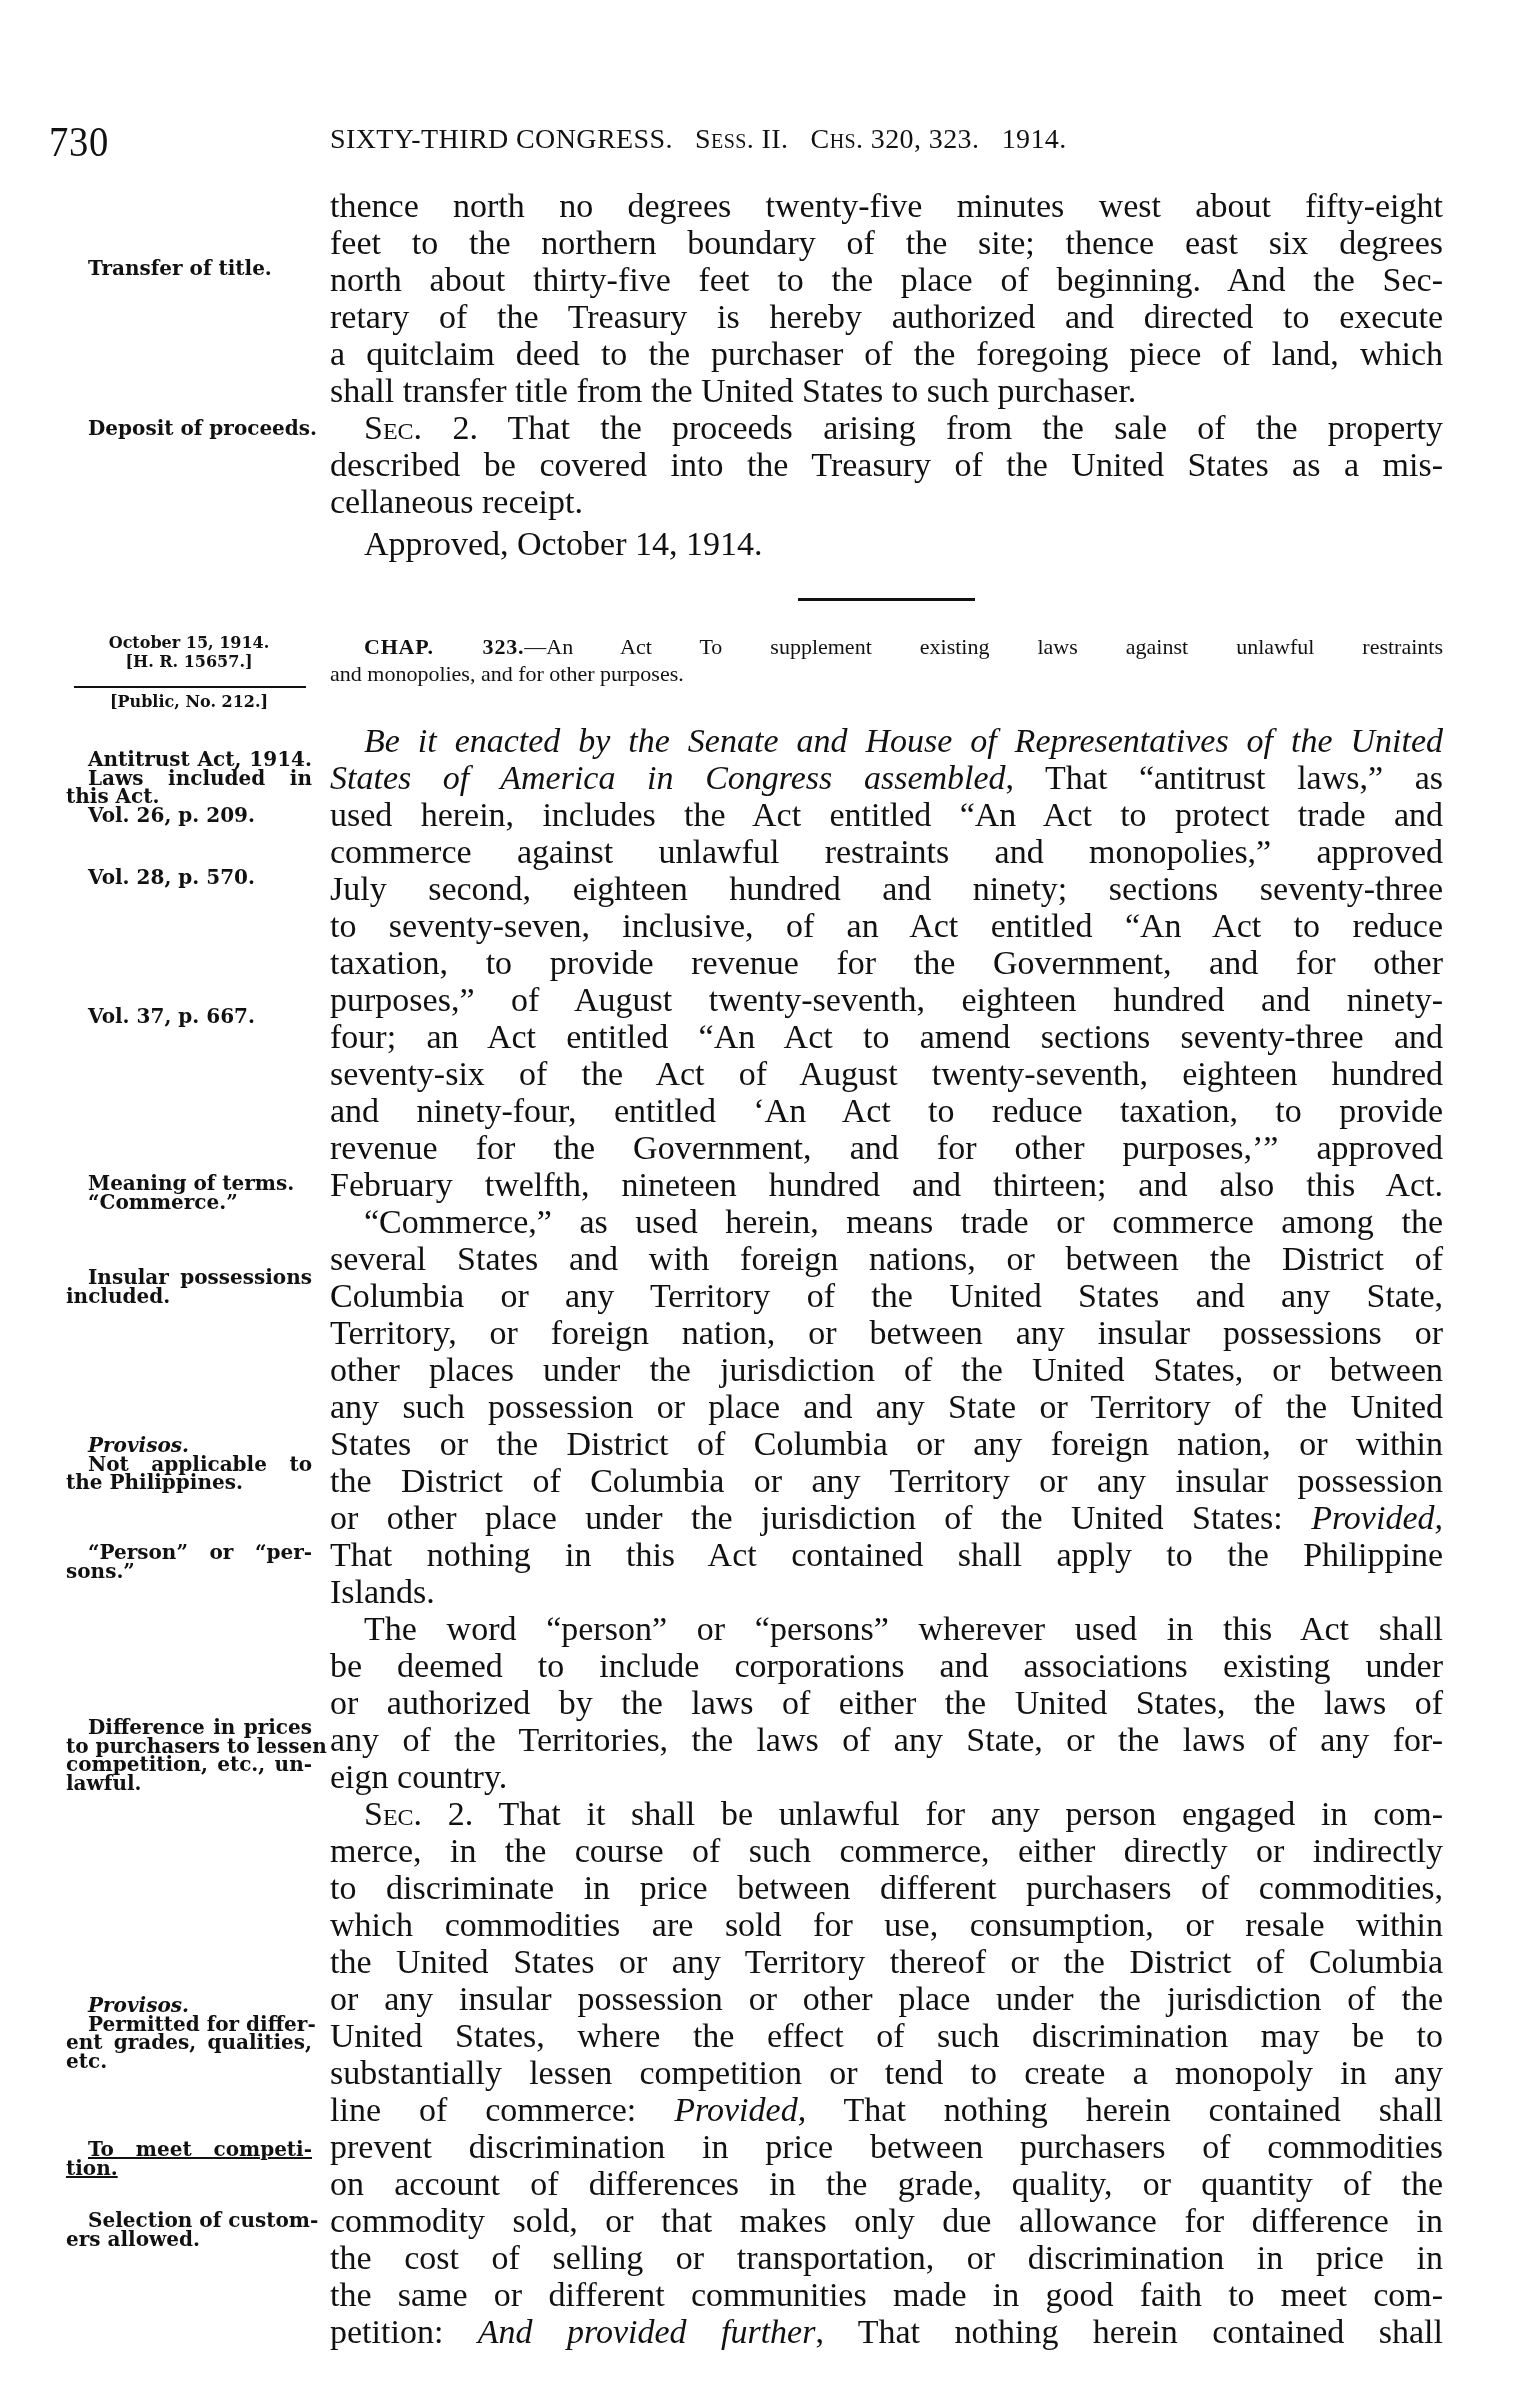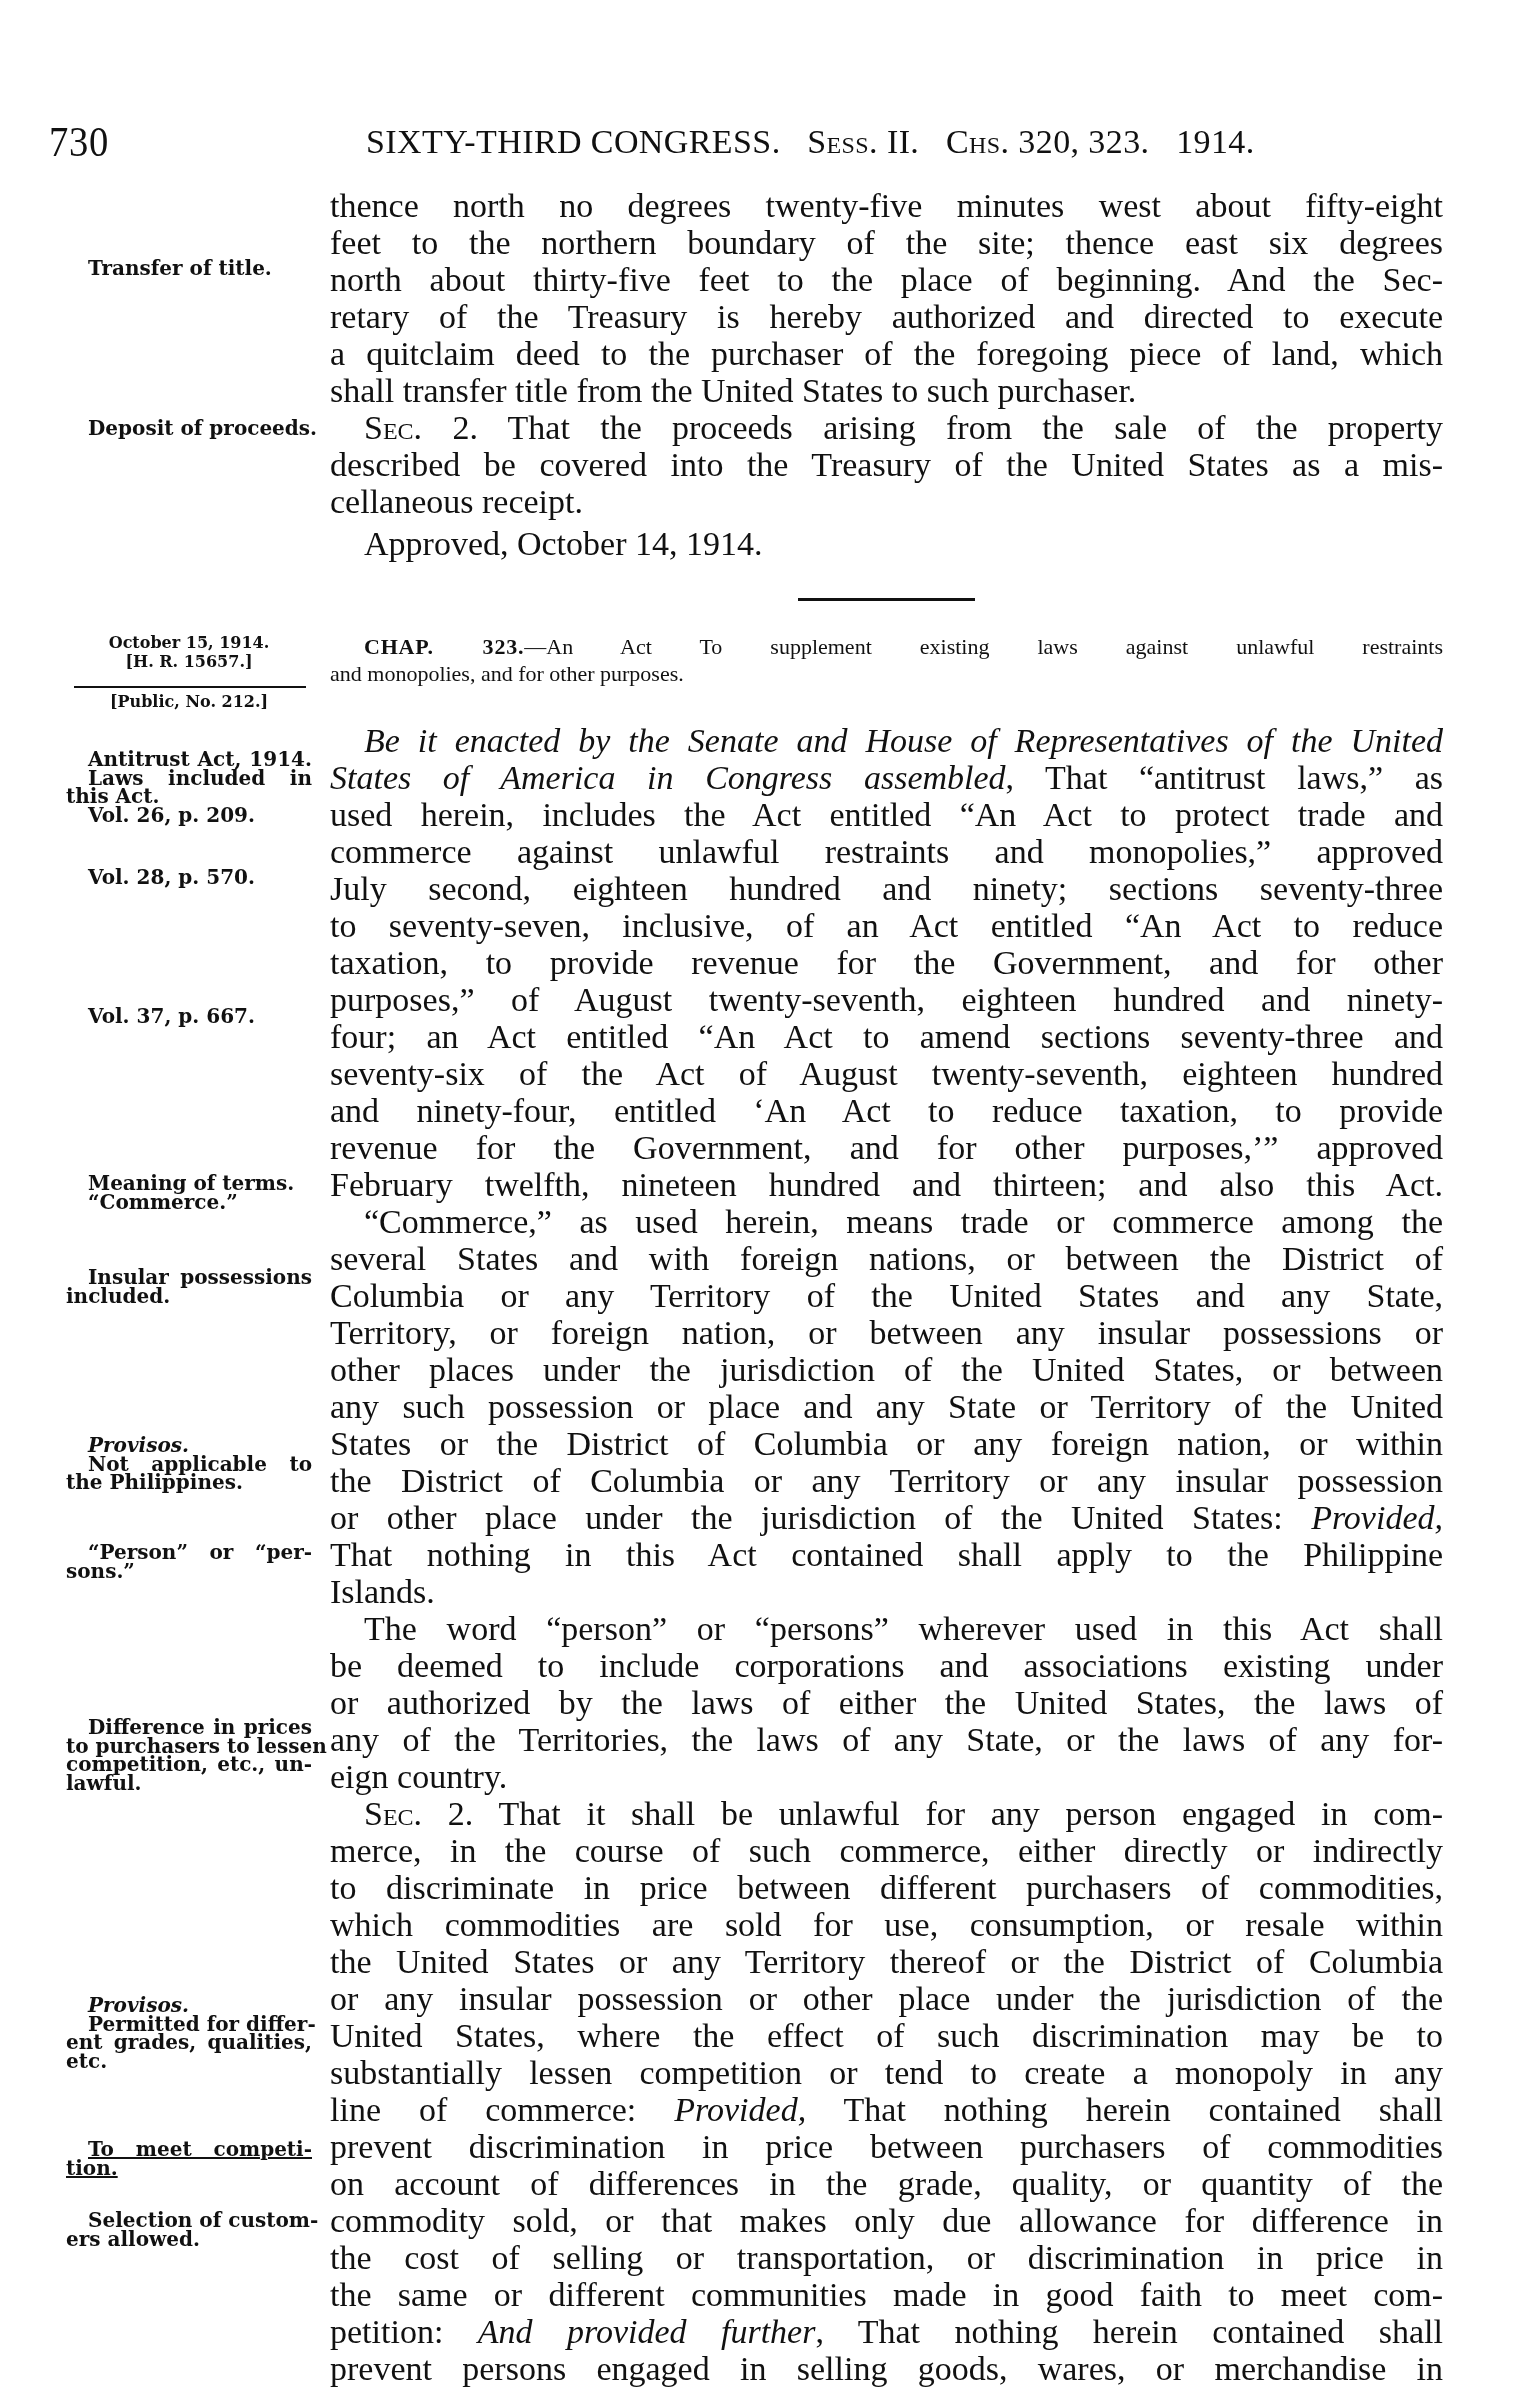--- a/index.html
+++ b/index.html
@@ -1,20 +1,20 @@
 <!DOCTYPE html>
 <html style="font-size:13.5px"><head>
 <meta charset="utf-8">
 <style>
   html, body { margin: 0; padding: 0; background: #ffffff; }
   body { width: 1535px; height: 2389px; position: relative; overflow: hidden; color: #111; font-family: "DejaVu Serif", "Liberation Serif", serif; }
   .page { position: absolute; left: 0; top: 0; width: 1217px; height: 2389px; }
 
   .page-number { position: absolute; left: 49px; top: 118px; font-size: 42px; font-family: "Liberation Serif", serif; letter-spacing: 0.8px; transform: scaleX(0.92); transform-origin: left; }
-  .running-head { position: absolute; left: 330px; top: 123px; width: 1113px; font-size: 34px; font-family: "Liberation Serif", serif; white-space: nowrap; letter-spacing: 0.4px; margin-left: 36px; }
+  .running-head { position: absolute; left: 330px; top: 123px; width: 1113px; font-size: 28px; font-family: "Liberation Serif", serif; white-space: nowrap; letter-spacing: 0.4px; }
   .running-head .sc { font-variant: small-caps; }
 
   .body-col { position: absolute; left: 330px; width: 1113px; font-family: "Liberation Serif", serif; font-size: 34px; line-height: 37px; text-align: justify; }
   .body-col .sc { font-variant: small-caps; }
   .body-col i { font-style: italic; }
   .line { display: block; text-align: justify; text-align-last: justify; white-space: nowrap; }
   .line.last { text-align-last: left; }
   .line.indent { padding-left: 34px; }
 
   .margin-note { position: absolute; left: 66px; width: 246px; font-family: "DejaVu Serif", serif; font-weight: bold; font-size: 20px; line-height: 18.5px; text-align: justify; }
@@ -121,21 +121,20 @@
     <span class="line">or any insular possession or other place under the jurisdiction of the</span>
     <span class="line">United States, where the effect of such discrimination may be to</span>
     <span class="line">substantially lessen competition or tend to create a monopoly in any</span>
     <span class="line"><span>line of commerce: </span><i>Provided,</i><span> That nothing herein contained shall</span></span>
     <span class="line">prevent discrimination in price between purchasers of commodities</span>
     <span class="line">on account of differences in the grade, quality, or quantity of the</span>
     <span class="line">commodity sold, or that makes only due allowance for difference in</span>
     <span class="line">the cost of selling or transportation, or discrimination in price in</span>
     <span class="line">the same or different communities made in good faith to meet com-</span>
     <span class="line"><span>petition: </span><i>And provided further</i><span>, That nothing herein contained shall</span></span>
-    <span class="line">prevent persons engaged in selling goods, wares, or merchandise in</span>
   </div>
 
   <div class="margin-note" style="top:750px;">
     <span class="ln ind">Antitrust Act, 1914.</span>
     <span class="ln ind">Laws included in</span>
     <span class="ln last">this Act.</span>
     <span class="ln last ind">Vol. 26, p. 209.</span>
   </div>
   <div class="margin-note" style="top:868px;">
     <span class="ln last ind">Vol. 28, p. 570.</span>

